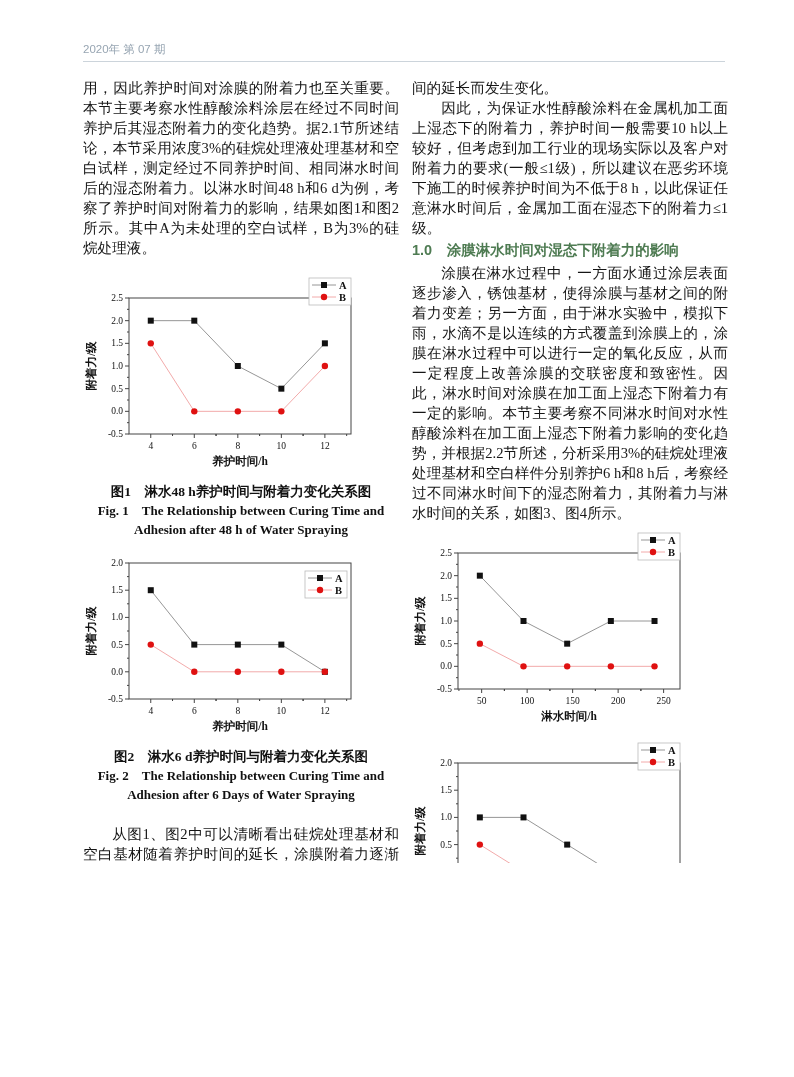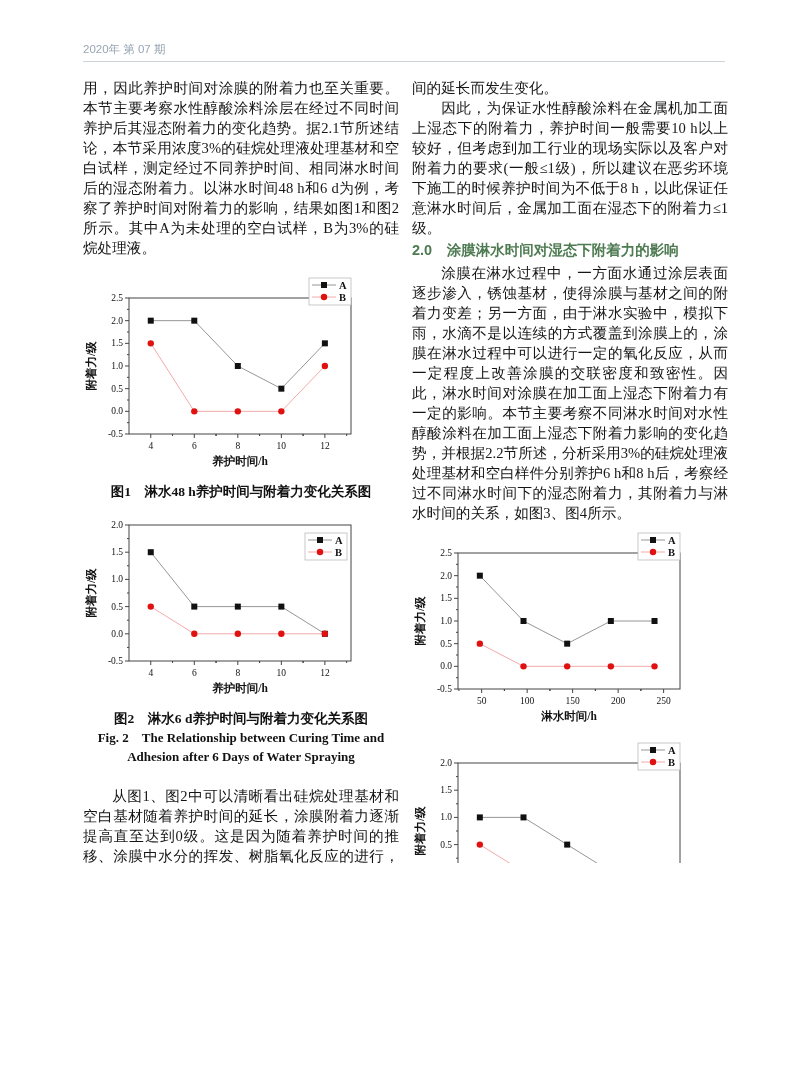--- a/index.html
+++ b/index.html
@@ -111,20 +111,21 @@
             <rect x="226" y="6" width="42" height="27" fill="#fff" stroke="#bbb" stroke-width="0.8"></rect>
             <line x1="229" y1="13" x2="253" y2="13" stroke="#8a8a8a" stroke-width="0.9"></line>
             <rect x="238" y="10" width="6" height="6" fill="#111111"></rect>
             <text x="256" y="16.5" font-size="10.5" fill="#111" font-weight="bold">A</text>
             <line x1="229" y1="25" x2="253" y2="25" stroke="#f0a0a0" stroke-width="0.9"></line>
             <circle cx="241" cy="25" r="3.2" fill="#df1111"></circle>
             <text x="256" y="28.5" font-size="10.5" fill="#111" font-weight="bold">B</text>
           </svg></div>
       <figcaption>
         <div class="cap-zh">图1　淋水48 h养护时间与附着力变化关系图</div>
+        <div class="cap-en">Fig. 1　The Relationship between Curing Time and Adhesion after 48 h of Water Spraying</div>
       </figcaption>
     </figure>
 
     <figure class="fig-block" style="margin-top:6px;">
       <div class="chart" id="chart1"><svg width="316" height="192" viewBox="0 0 316 192">
             <rect x="46" y="14" width="222" height="136" fill="none" stroke="#444444" stroke-width="1"></rect>
             <line x1="42" y1="150" x2="46" y2="150" stroke="#444444" stroke-width="1"></line>
             <text x="40" y="153" text-anchor="end" font-size="9.5" fill="#111">-0.5</text>
             <line x1="44" y1="136.4" x2="46" y2="136.4" stroke="#444444" stroke-width="1"></line>
             <line x1="42" y1="122.8" x2="46" y2="122.8" stroke="#444444" stroke-width="1"></line>
@@ -187,21 +188,21 @@
         <div class="cap-en">Fig. 2　The Relationship between Curing Time and Adhesion after 6 Days of Water Spraying</div>
       </figcaption>
     </figure>
 
     <p class="body-text indent" style="margin-top:20px;">从图1、图2中可以清晰看出硅烷处理基材和空白基材随着养护时间的延长，涂膜附着力逐渐提高直至达到0级。这是因为随着养护时间的推移、涂膜中水分的挥发、树脂氧化反应的进行，使得涂层的交联程度逐步提高，涂膜致密性也相应提高。致密程度较高的涂膜，在淋水过程中，水分穿透涂膜腐蚀基材也愈加困难，涂膜对基材的保护能力得到提高。随着养护时间变长，涂层达到一定的交联程度后，使得涂层与基材之间的附着力维持在0级，附着力不再随着养护时</p>
   </div>
 
   <div class="col col-right">
     <p class="body-text">间的延长而发生变化。</p>
     <p class="body-text indent">因此，为保证水性醇酸涂料在金属机加工面上湿态下的附着力，养护时间一般需要10 h以上较好，但考虑到加工行业的现场实际以及客户对附着力的要求(一般≤1级)，所以建议在恶劣环境下施工的时候养护时间为不低于8 h，以此保证任意淋水时间后，金属加工面在湿态下的附着力≤1级。</p>
-    <h3 class="section-heading">2.0　涂膜淋水时间对湿态下附着力的影响</h3>
+    <h3 class="section-heading">1.0　涂膜淋水时间对湿态下附着力的影响</h3>
     <p class="body-text indent">涂膜在淋水过程中，一方面水通过涂层表面逐步渗入，锈蚀基材，使得涂膜与基材之间的附着力变差；另一方面，由于淋水实验中，模拟下雨，水滴不是以连续的方式覆盖到涂膜上的，涂膜在淋水过程中可以进行一定的氧化反应，从而一定程度上改善涂膜的交联密度和致密性。因此，淋水时间对涂膜在加工面上湿态下附着力有一定的影响。本节主要考察不同淋水时间对水性醇酸涂料在加工面上湿态下附着力影响的变化趋势，并根据2.2节所述，分析采用3%的硅烷处理液处理基材和空白样件分别养护6 h和8 h后，考察经过不同淋水时间下的湿态附着力，其附着力与淋水时间的关系，如图3、图4所示。</p>
 
     <figure class="fig-block" style="margin-top:4px;">
       <div class="chart" id="chart2"><svg width="316" height="204" viewBox="0 0 316 204">
             <rect x="46" y="26" width="222" height="136" fill="none" stroke="#444444" stroke-width="1"></rect>
             <line x1="42" y1="162" x2="46" y2="162" stroke="#444444" stroke-width="1"></line>
             <text x="40" y="165" text-anchor="end" font-size="9.5" fill="#111">-0.5</text>
             <line x1="44" y1="150.66666666666666" x2="46" y2="150.66666666666666" stroke="#444444" stroke-width="1"></line>
             <line x1="42" y1="139.33333333333334" x2="46" y2="139.33333333333334" stroke="#444444" stroke-width="1"></line>
             <text x="40" y="142.33333333333334" text-anchor="end" font-size="9.5" fill="#111">0.0</text>

